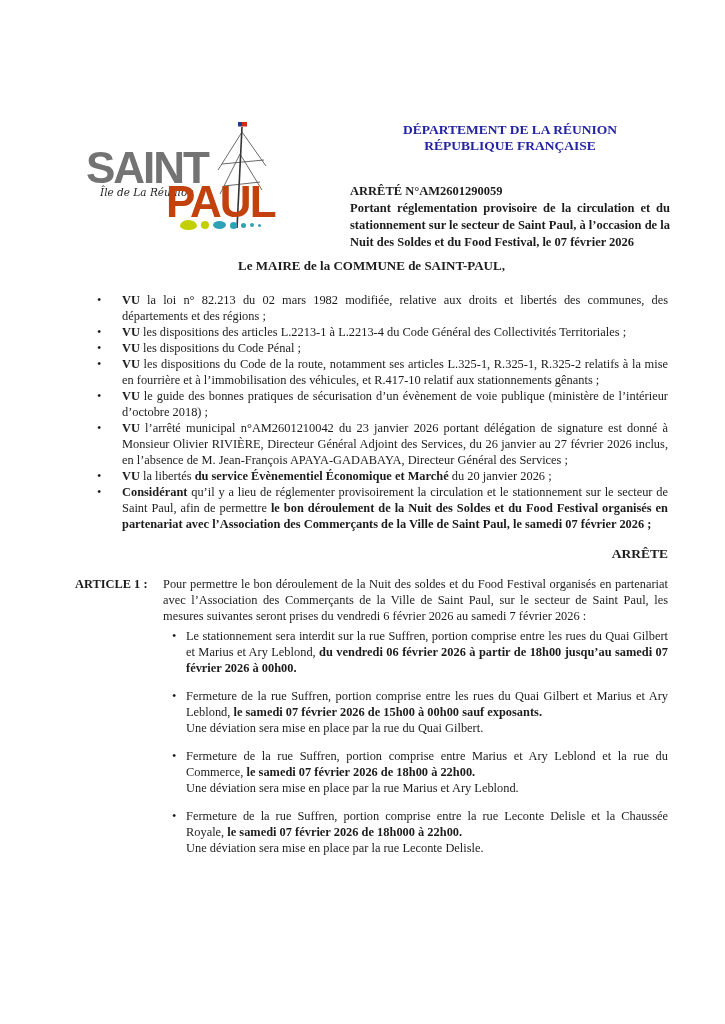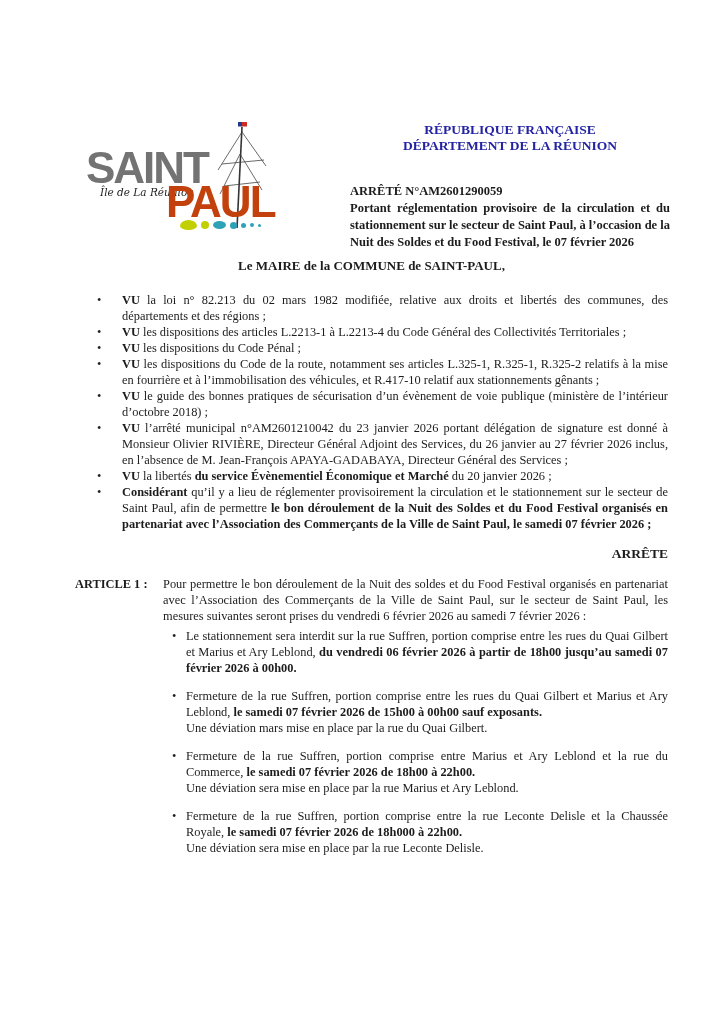--- a/index.html
+++ b/index.html
@@ -74,22 +74,22 @@
         <span class="dot d3"></span>
       <span class="dot d4"></span>
         <span class="dot d5"></span>
         <span class="dot d6"></span>
         <span class="dot d7"></span>
     </div>
   </div>
 
   <div class="header-right">
     <div class="republic">
+      <div>DÉPARTEMENT DE LA RÉUNION</div>
       <div>RÉPUBLIQUE FRANÇAISE</div>
-      <div>DÉPARTEMENT DE LA RÉUNION</div>
     </div>
     <div class="arrete-no">ARRÊTÉ N°AM2601290059</div>
     <div class="subject">Portant réglementation provisoire de la circulation et du stationnement sur le secteur de Saint Paul, à l’occasion de la Nuit des Soldes et du Food Festival, le 07 février 2026</div>
   </div>
 
   <div class="doc-body">
 
     <div class="mayor-line">Le MAIRE de la COMMUNE de SAINT-PAUL,</div>
 
     <ul class="vu-list">
@@ -108,21 +108,21 @@
     <div class="article">
       <div class="article-label-col"><span class="article-label">ARTICLE 1</span><span> :</span></div>
       <div class="article-content">
         <div class="article-intro">Pour permettre le bon déroulement de la Nuit des soldes et du Food Festival organisés en partenariat avec l’Association des Commerçants de la Ville de Saint Paul, sur le secteur de Saint Paul, les mesures suivantes seront prises du vendredi 6 février 2026 au samedi 7 février 2026 :</div>
         <ul class="measures">
           <li>
             <div><span>Le stationnement sera interdit sur la rue Suffren, portion comprise entre les rues du Quai Gilbert et Marius et Ary Leblond, </span><span class="b">du vendredi 06 février 2026 à partir de 18h00 jusqu’au samedi 07 février 2026 à 00h00.</span></div>
           </li>
           <li>
             <div><span>Fermeture de la rue Suffren, portion comprise entre les rues du Quai Gilbert et Marius et Ary Leblond, </span><span class="b">le samedi 07 février 2026 de 15h00 à 00h00 sauf exposants.</span></div>
-            <div class="deviation">Une déviation mars mise en place par la rue du Quai Gilbert.</div>
+            <div class="deviation">Une déviation sera mise en place par la rue du Quai Gilbert.</div>
           </li>
           <li>
             <div><span>Fermeture de la rue Suffren, portion comprise entre Marius et Ary Leblond et la rue du Commerce, </span><span class="b">le samedi 07 février 2026 de 18h00 à 22h00.</span></div>
             <div class="deviation">Une déviation sera mise en place par la rue Marius et Ary Leblond.</div>
           </li>
           <li>
             <div><span>Fermeture de la rue Suffren, portion comprise entre la rue Leconte Delisle et la Chaussée Royale, </span><span class="b">le samedi 07 février 2026 de 18h000 à 22h00.</span></div>
             <div class="deviation">Une déviation sera mise en place par la rue Leconte Delisle.</div>
           </li>
         </ul>

